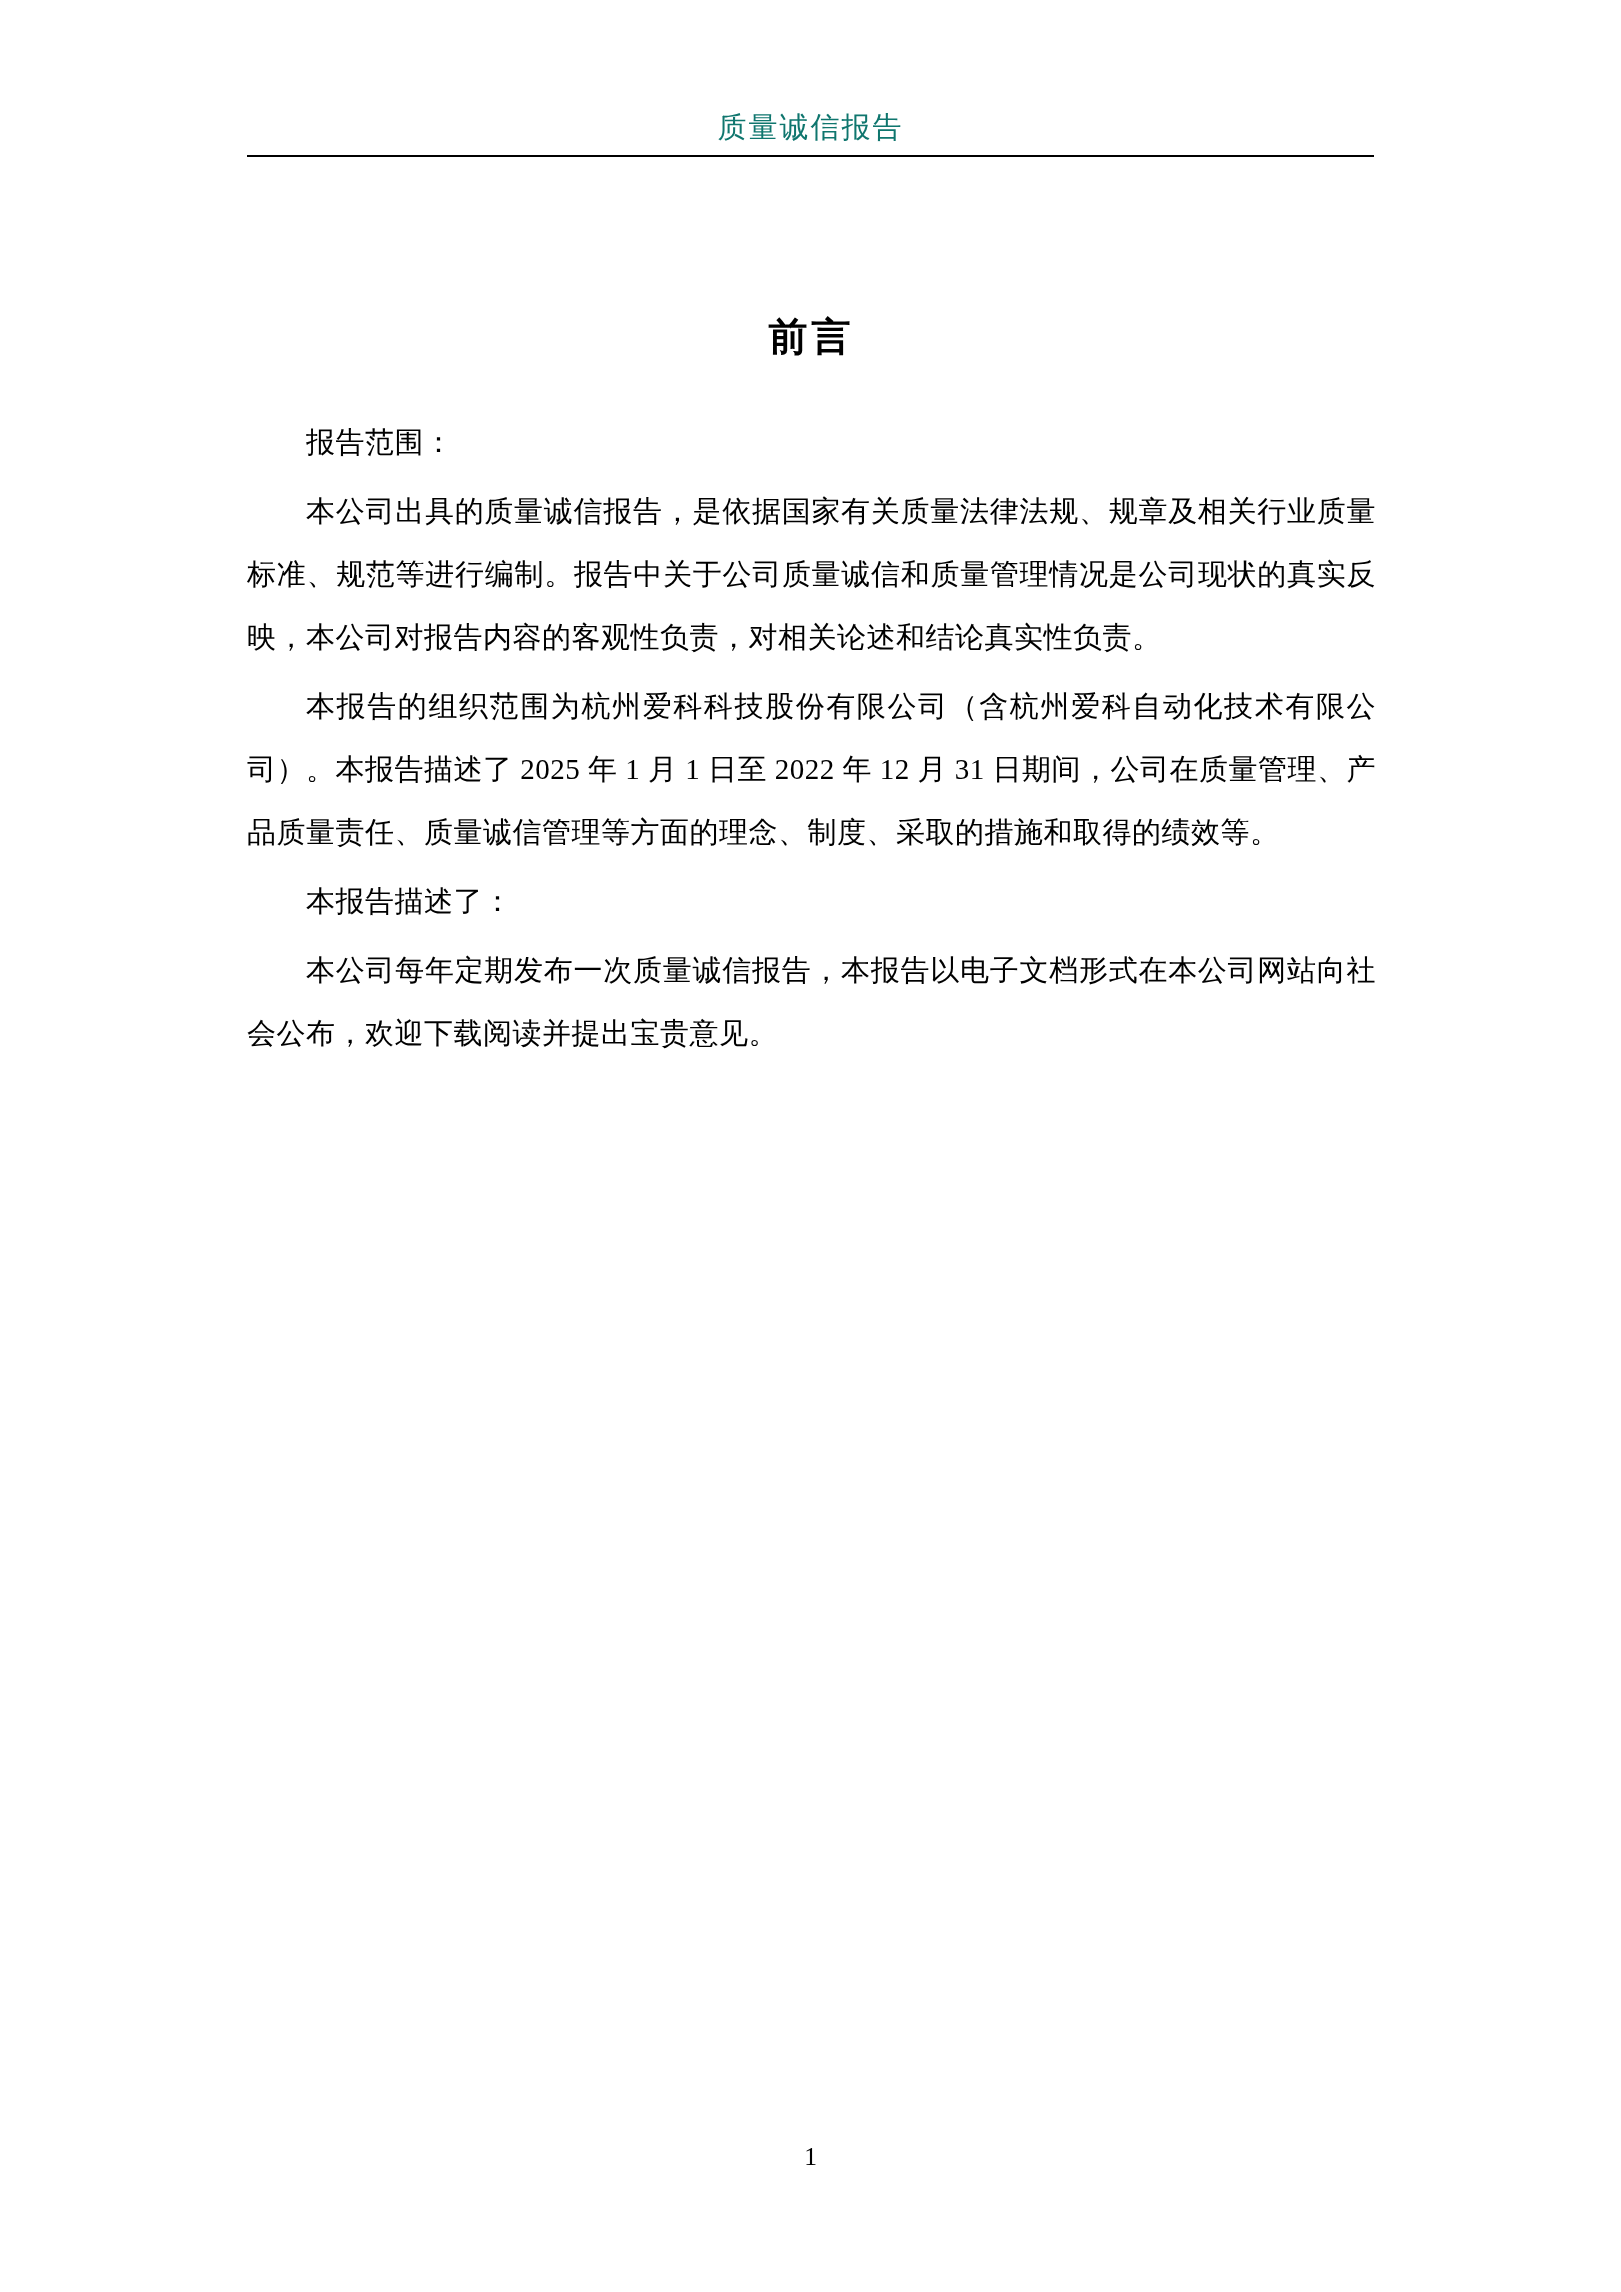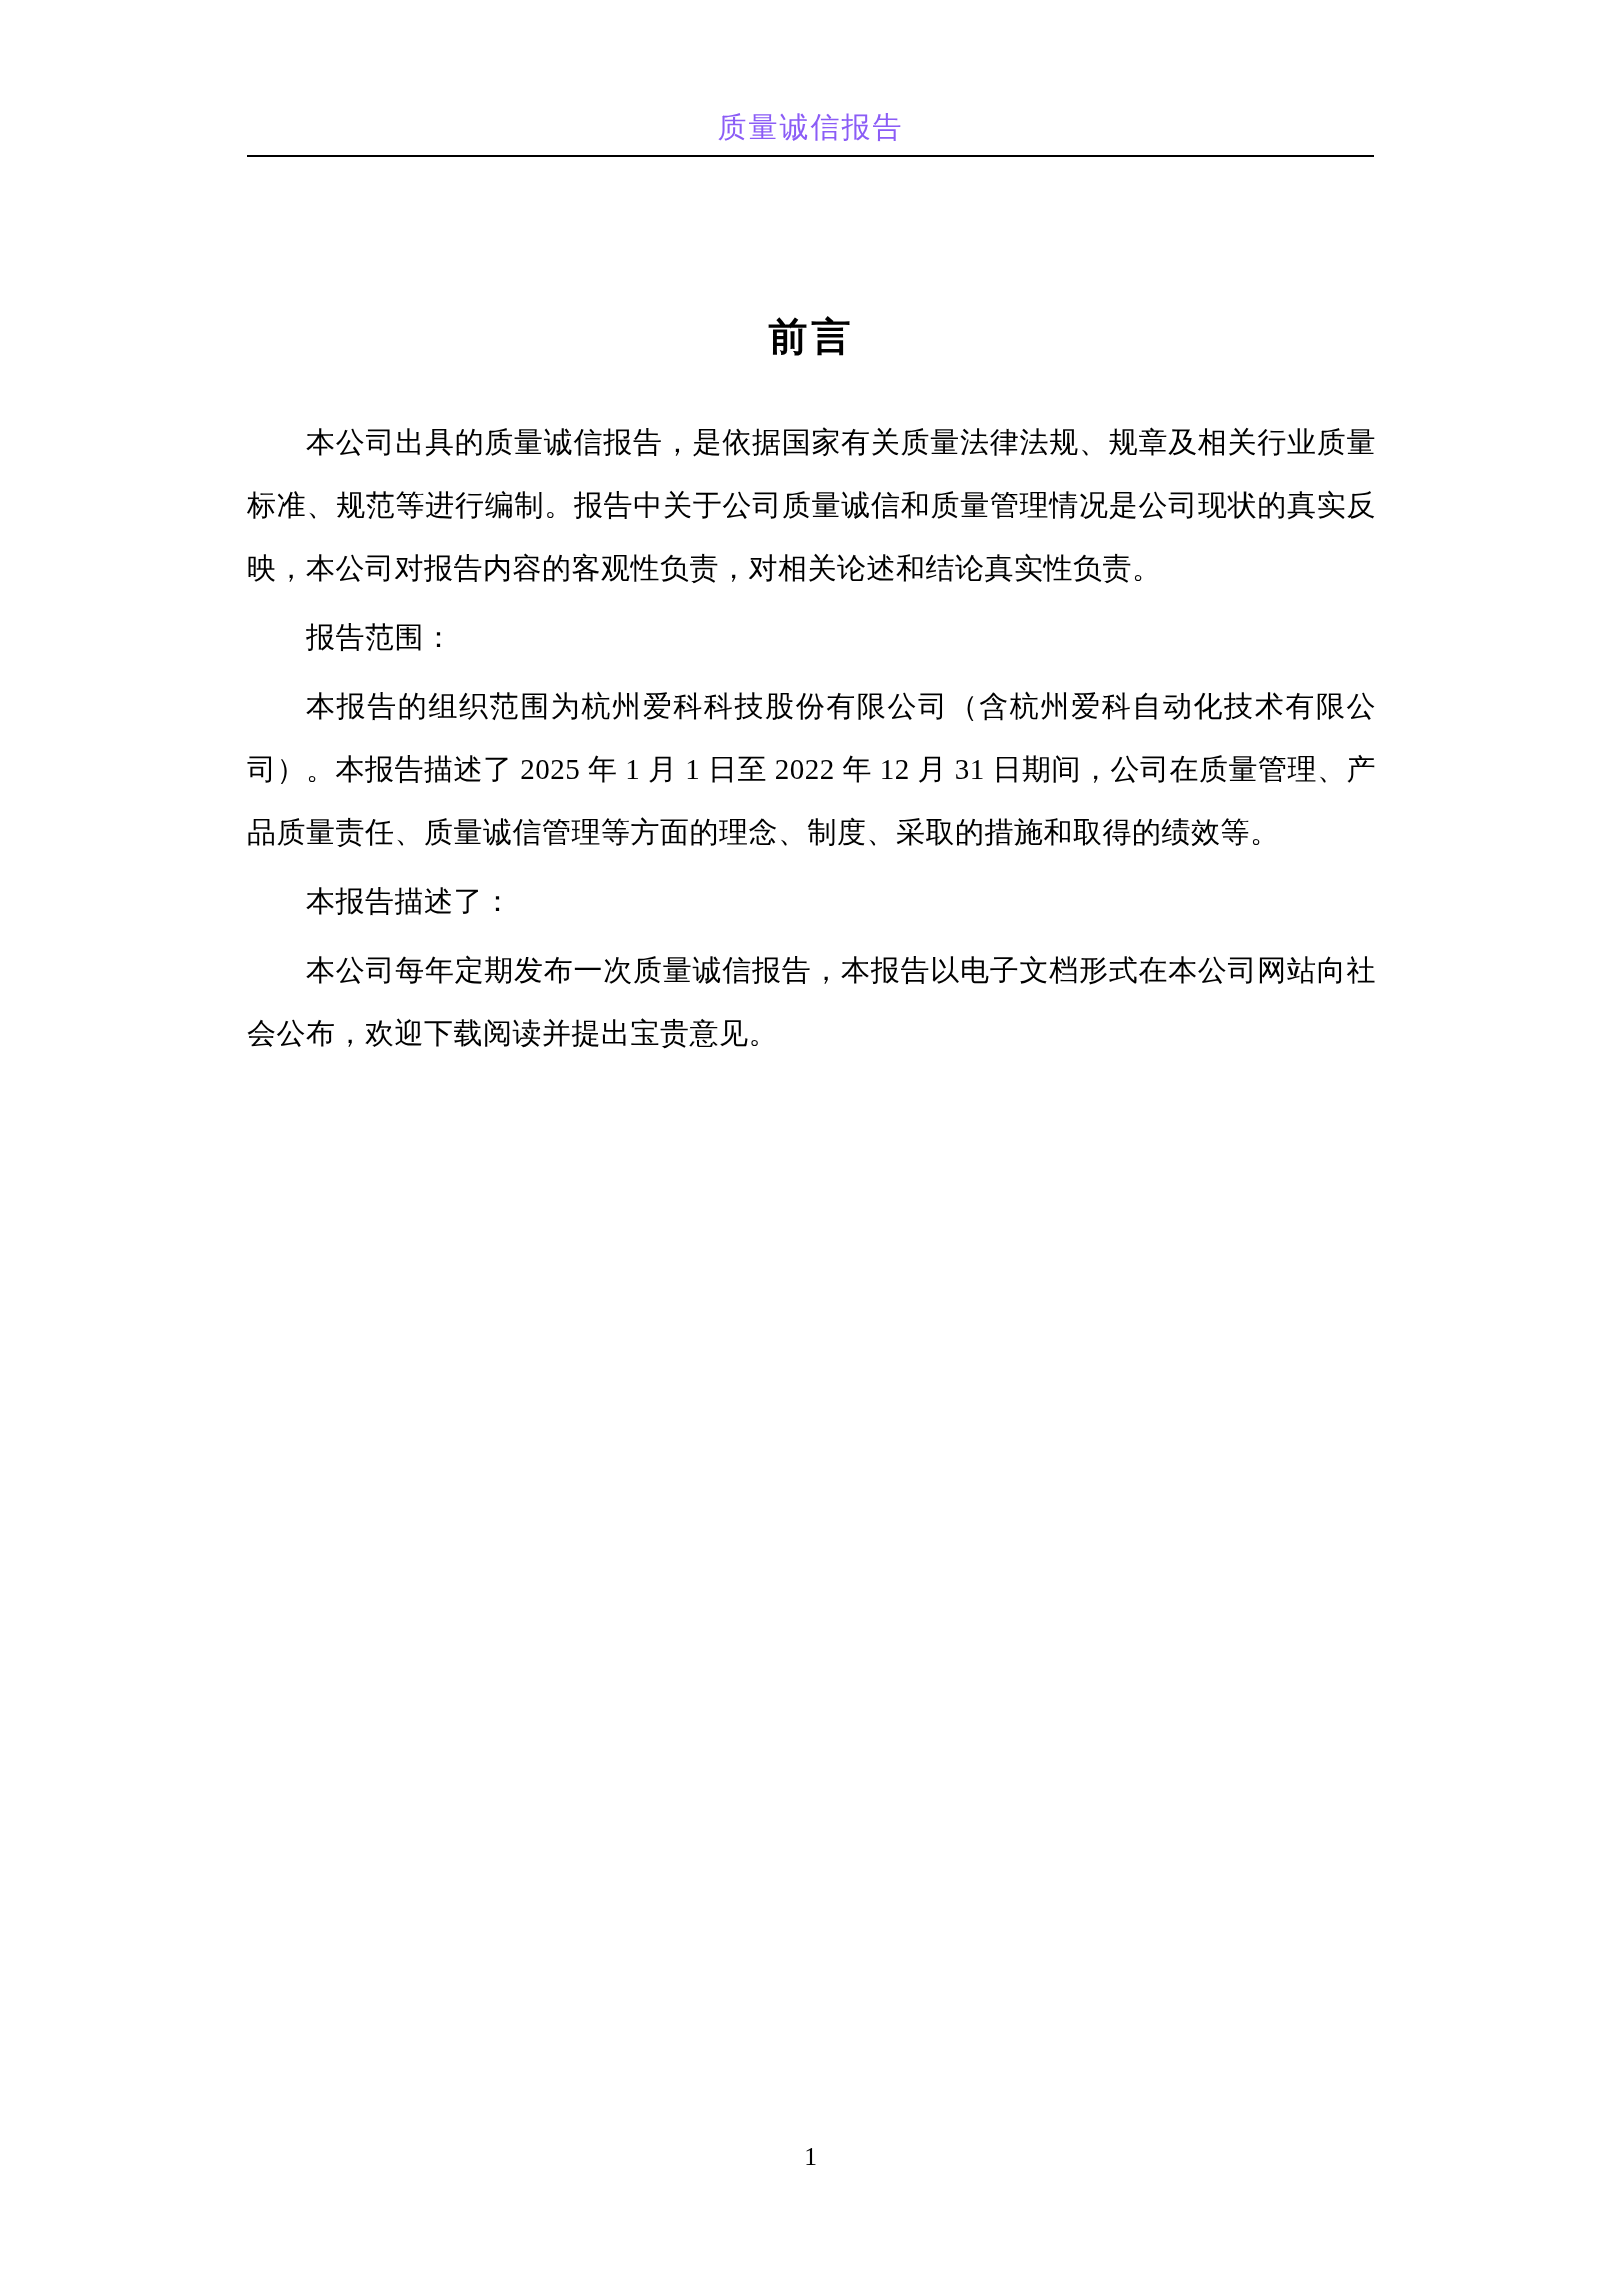--- a/index.html
+++ b/index.html
@@ -28,21 +28,21 @@
     position: absolute;
     top: 110px;
     left: 247px;
     width: 1127px;
     text-align: center;
   }
   .header-title {
     font-family: "Liberation Serif", "DejaVu Serif", serif;
     font-size: 29px;
     letter-spacing: 2px;
-    color: #8b5cf6;
+    color: #0f766e;
     line-height: 1.2;
   }
   .header-rule {
     position: absolute;
     top: 155px;
     left: 247px;
     width: 1127px;
     height: 0;
     border-top: 2.9px solid #000000;
   }
@@ -97,23 +97,23 @@
 
   <div class="header">
     <div class="header-title">质量诚信报告</div>
   </div>
   <div class="header-rule"></div>
 
   <div class="content">
 
     <h1 class="doc-title">前言</h1>
 
+    <p class="para">报告范围：</p>
+
     <p class="para">本公司出具的质量诚信报告，是依据国家有关质量法律法规、规章及相关行业质量标准、规范等进行编制。报告中关于公司质量诚信和质量管理情况是公司现状的真实反映，本公司对报告内容的客观性负责，对相关论述和结论真实性负责。</p>
-
-    <p class="para">报告范围：</p>
 
     <p class="para">本报告的组织范围为杭州爱科科技股份有限公司（含杭州爱科自动化技术有限公司）。本报告描述了 2025 年 1 月 1 日至 2022 年 12 月 31 日期间，公司在质量管理、产品质量责任、质量诚信管理等方面的理念、制度、采取的措施和取得的绩效等。</p>
 
     <p class="para">本报告描述了：</p>
 
     <p class="para tight">本公司每年定期发布一次质量诚信报告，本报告以电子文档形式在本公司网站向社会公布，欢迎下载阅读并提出宝贵意见。</p>
 
   </div>
 
   <div class="footer">

